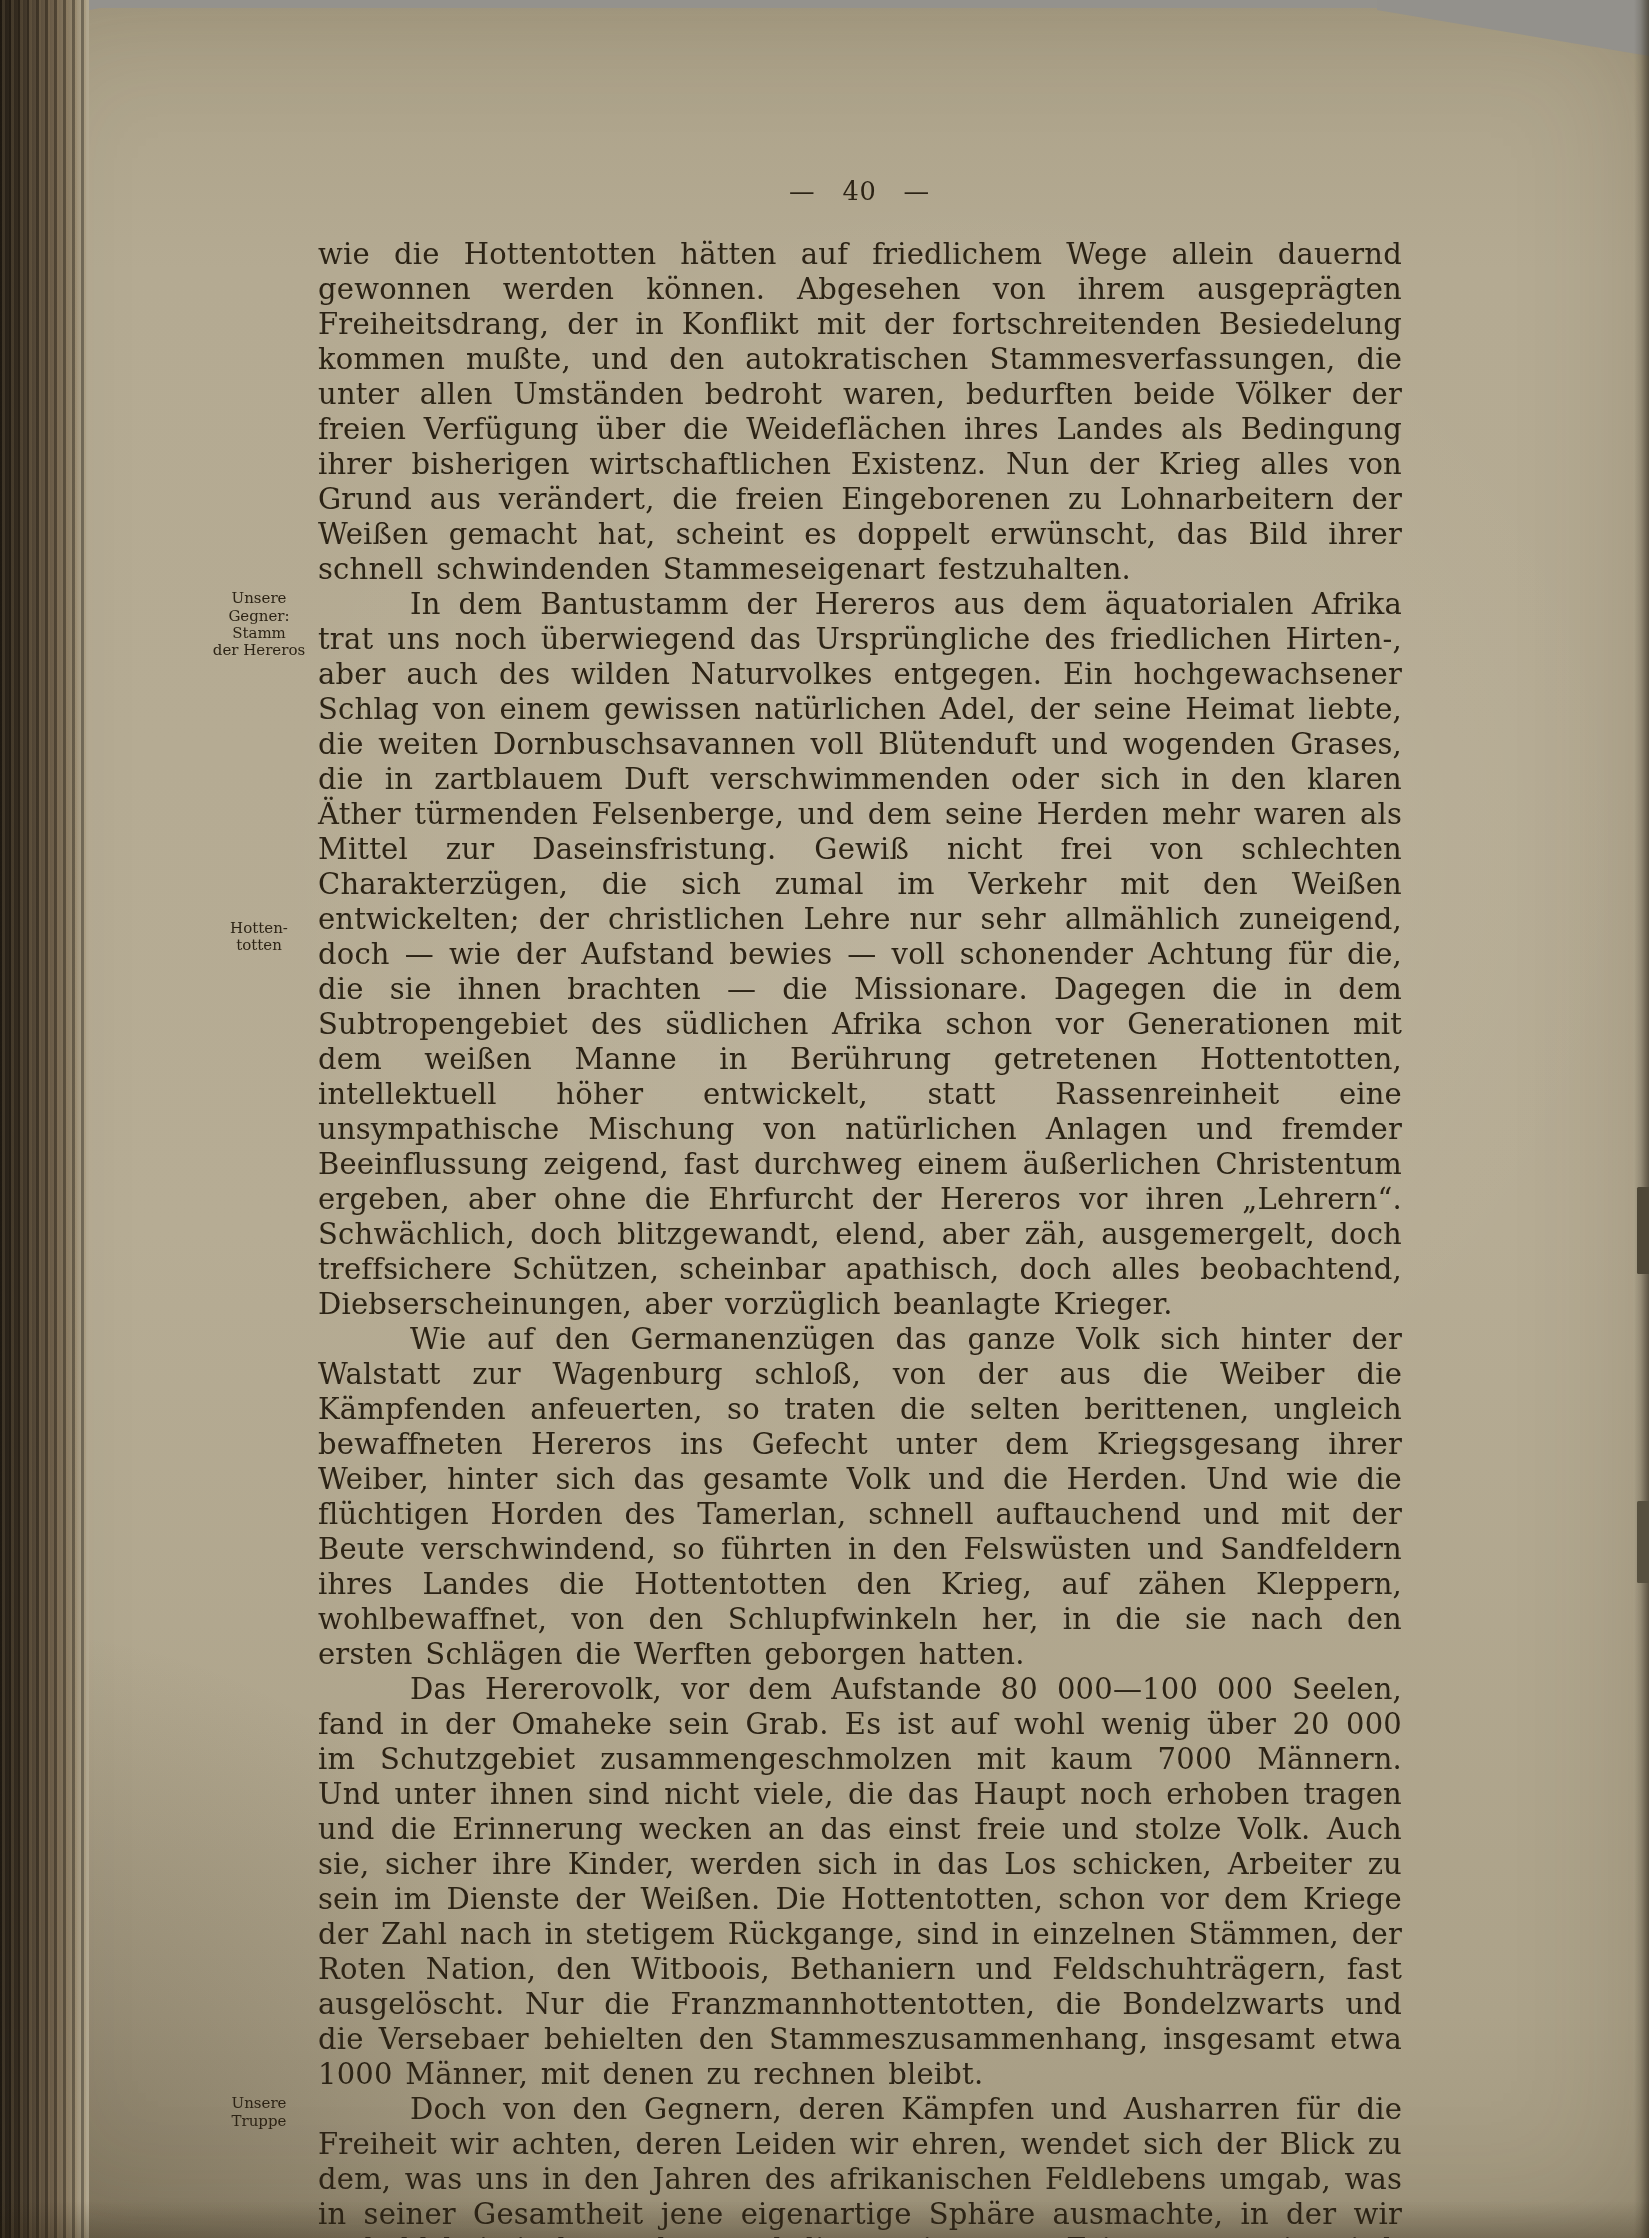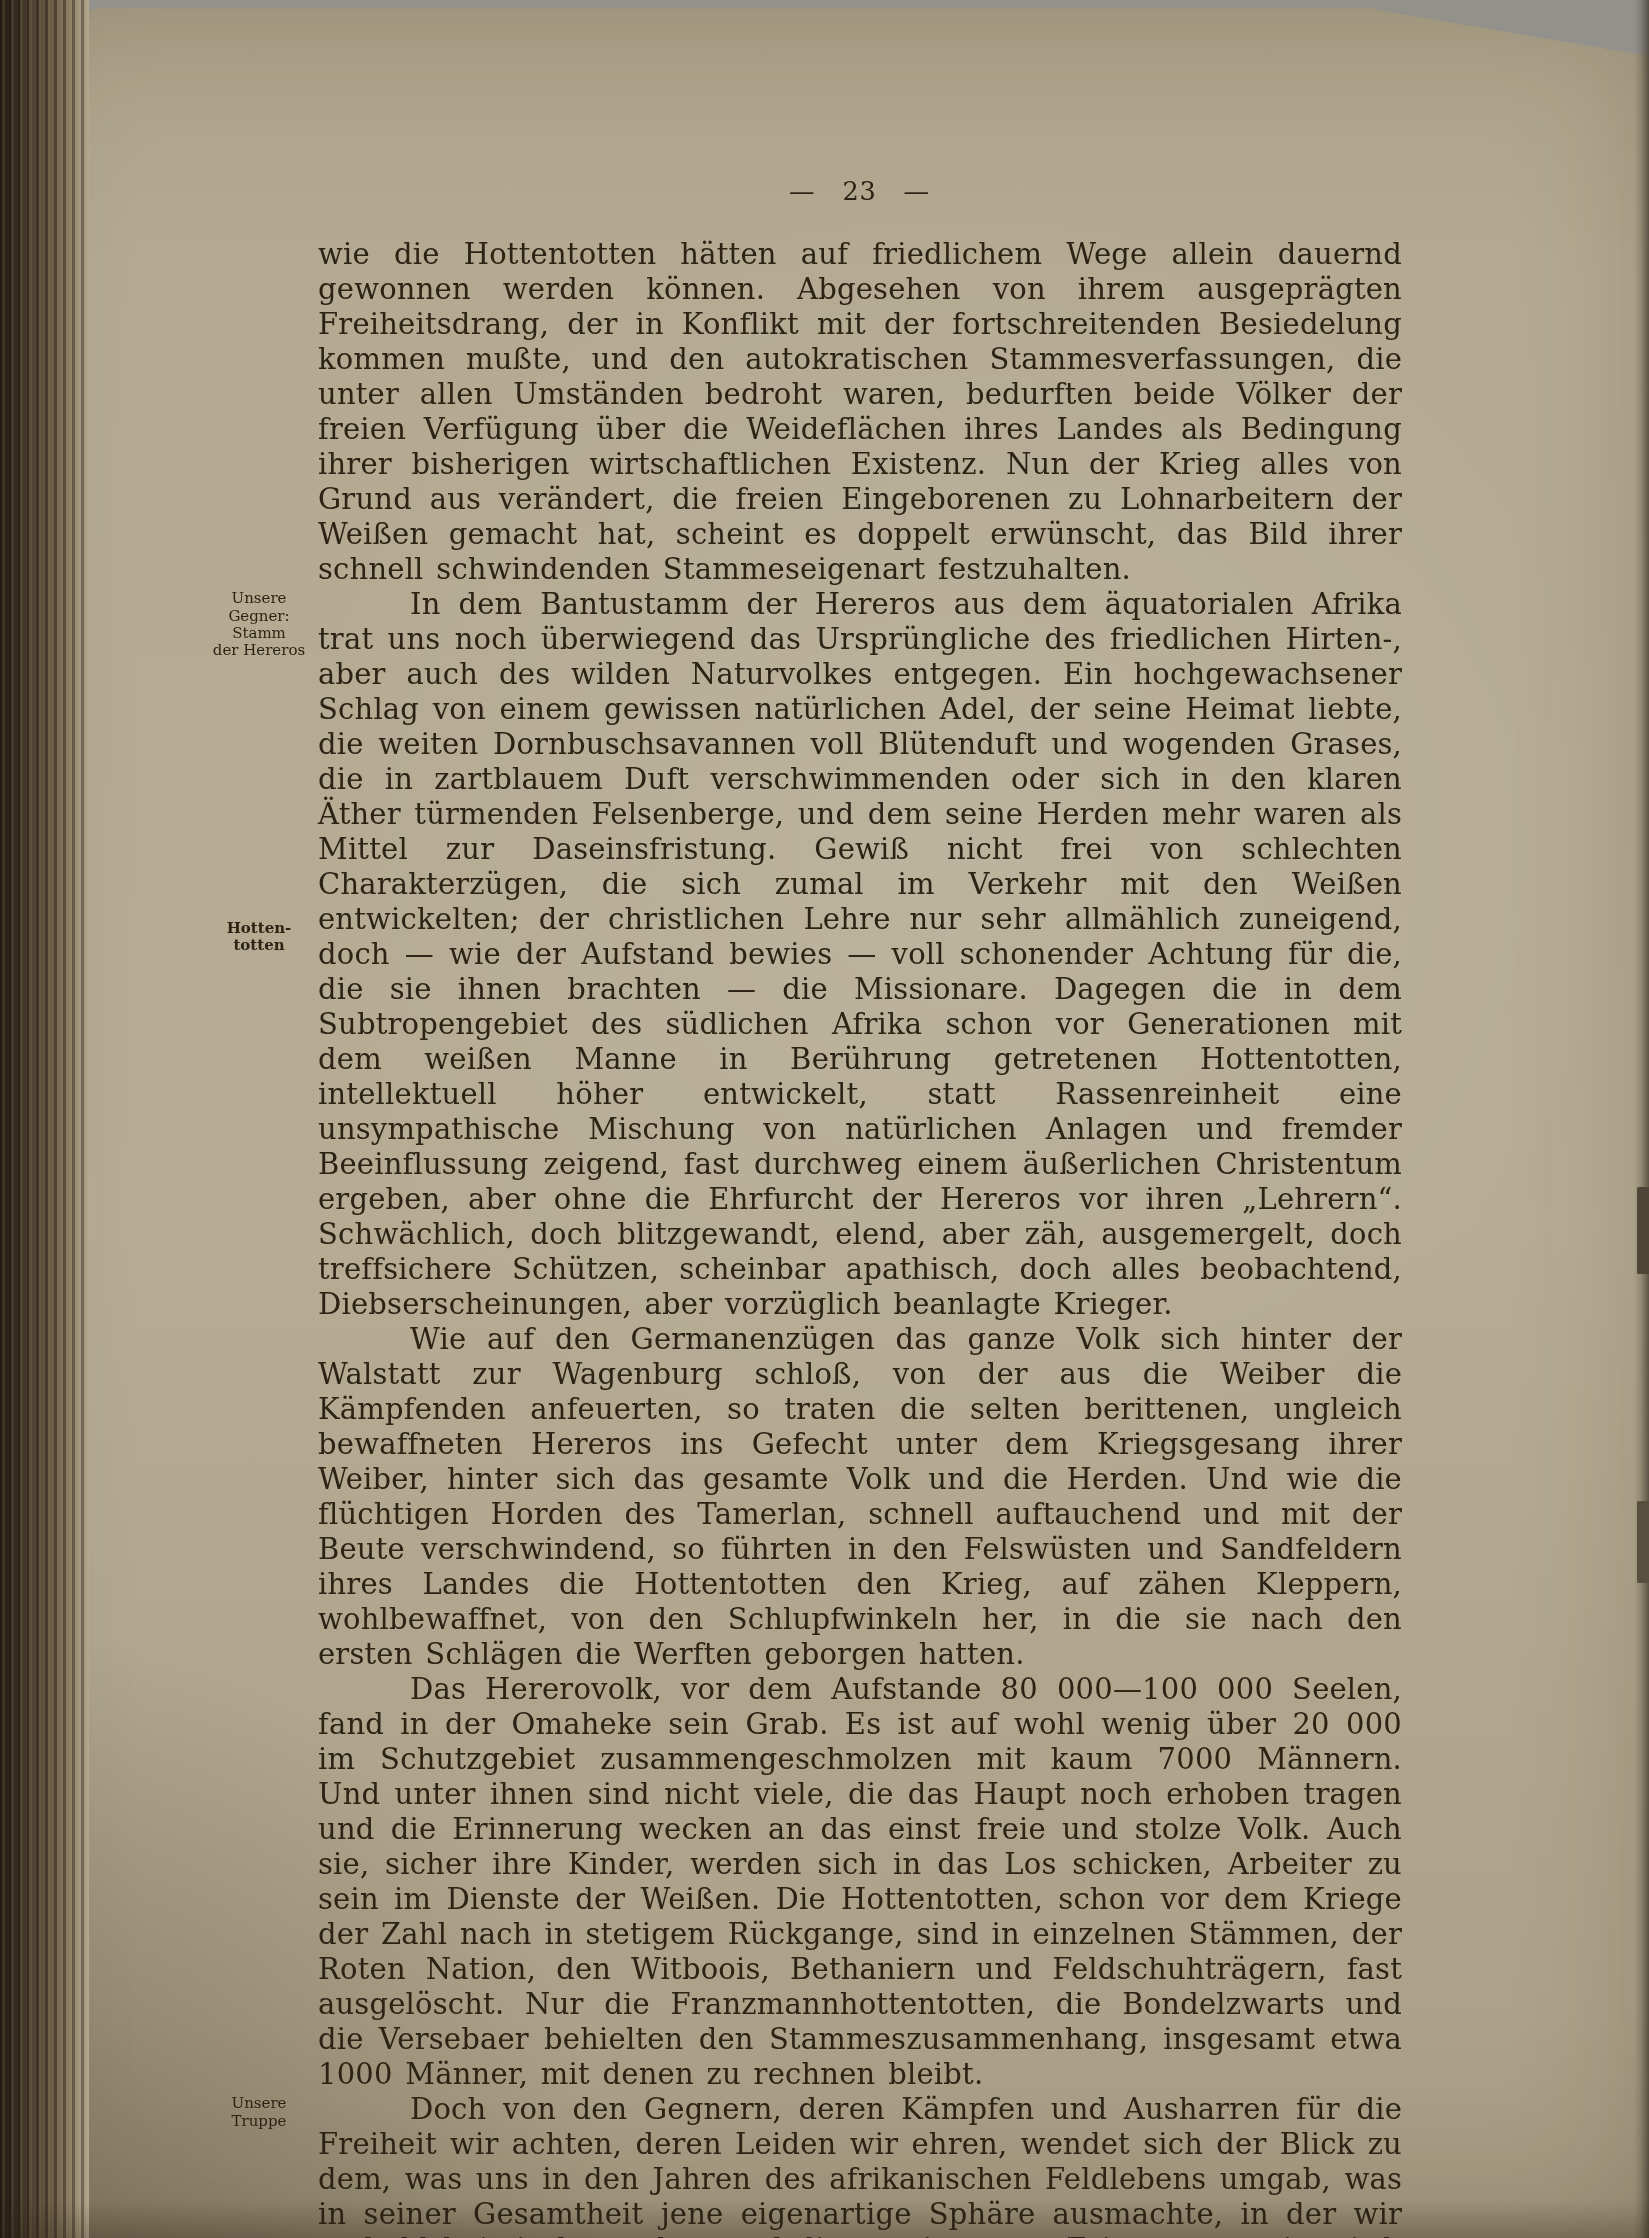--- a/index.html
+++ b/index.html
@@ -113,38 +113,38 @@
 
   <div class="backdrop-top"></div>
   <div class="backdrop-corner-left"></div>
   <div class="backdrop-corner-right"></div>
   <div class="book-edge-left"></div>
   <div class="book-edge-right"></div>
   <div class="edge-mark m1"></div>
   <div class="edge-mark m2"></div>
   <div class="bottom-shade"></div>
 
-  <div class="page-number">— 23 —</div>
+  <div class="page-number">— 40 —</div>
 
   <div class="text-block">
 
     <div class="row">
       <div class="margin-cell"></div>
       <div class="para-cell">
         <p class="noindent">wie die Hottentotten hätten auf friedlichem Wege allein dauernd gewonnen werden können. Abgesehen von ihrem ausgeprägten Freiheitsdrang, der in Konflikt mit der fortschreitenden Besiedelung kommen mußte, und den autokratischen Stammesverfassungen, die unter allen Umständen bedroht waren, bedurften beide Völker der freien Verfügung über die Weideflächen ihres Landes als Bedingung ihrer bisherigen wirtschaftlichen Existenz. Nun der Krieg alles von Grund aus verändert, die freien Eingeborenen zu Lohnarbeitern der Weißen gemacht hat, scheint es doppelt erwünscht, das Bild ihrer schnell schwindenden Stammeseigenart festzuhalten.</p>
       </div>
     </div>
 
     <div class="row">
       <div class="margin-cell">
         <div class="margin-note" style="top: 3.3px;">Unsere
 Gegner:
 Stamm
 der Hereros</div>
-        <div class="margin-note" style="top: 333px; font-weight: bold;">Hotten-
+        <div class="margin-note" style="top: 333px;">Hotten-
 totten</div>
       </div>
       <div class="para-cell">
         <p>In dem Bantustamm der Hereros aus dem äquatorialen Afrika trat uns noch überwiegend das Ursprüngliche des friedlichen Hirten-, aber auch des wilden Naturvolkes entgegen. Ein hochgewachsener Schlag von einem gewissen natürlichen Adel, der seine Heimat liebte, die weiten Dornbuschsavannen voll Blütenduft und wogenden Grases, die in zartblauem Duft verschwimmenden oder sich in den klaren Äther türmenden Felsenberge, und dem seine Herden mehr waren als Mittel zur Daseinsfristung. Gewiß nicht frei von schlechten Charakterzügen, die sich zumal im Verkehr mit den Weißen entwickelten; der christlichen Lehre nur sehr allmählich zuneigend, doch — wie der Aufstand bewies — voll schonender Achtung für die, die sie ihnen brachten — die Missionare. Dagegen die in dem Subtropengebiet des südlichen Afrika schon vor Generationen mit dem weißen Manne in Berührung getretenen Hottentotten, intellektuell höher entwickelt, statt Rassenreinheit eine unsympathische Mischung von natürlichen Anlagen und fremder Beeinflussung zeigend, fast durchweg einem äußerlichen Christentum ergeben, aber ohne die Ehrfurcht der Hereros vor ihren „Lehrern“. Schwächlich, doch blitzgewandt, elend, aber zäh, ausgemergelt, doch treffsichere Schützen, scheinbar apathisch, doch alles beobachtend, Diebserscheinungen, aber vorzüglich beanlagte Krieger.</p>
       </div>
     </div>
 
     <div class="row">
       <div class="margin-cell"></div>
       <div class="para-cell">

